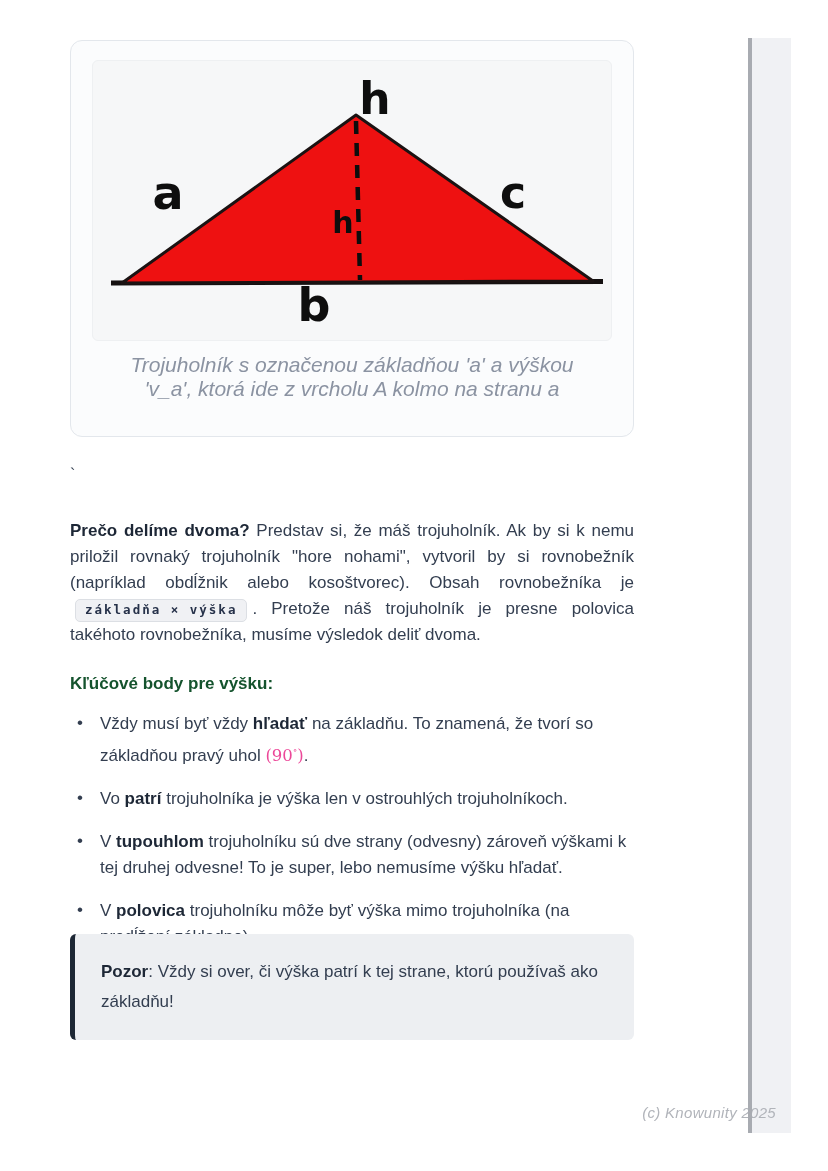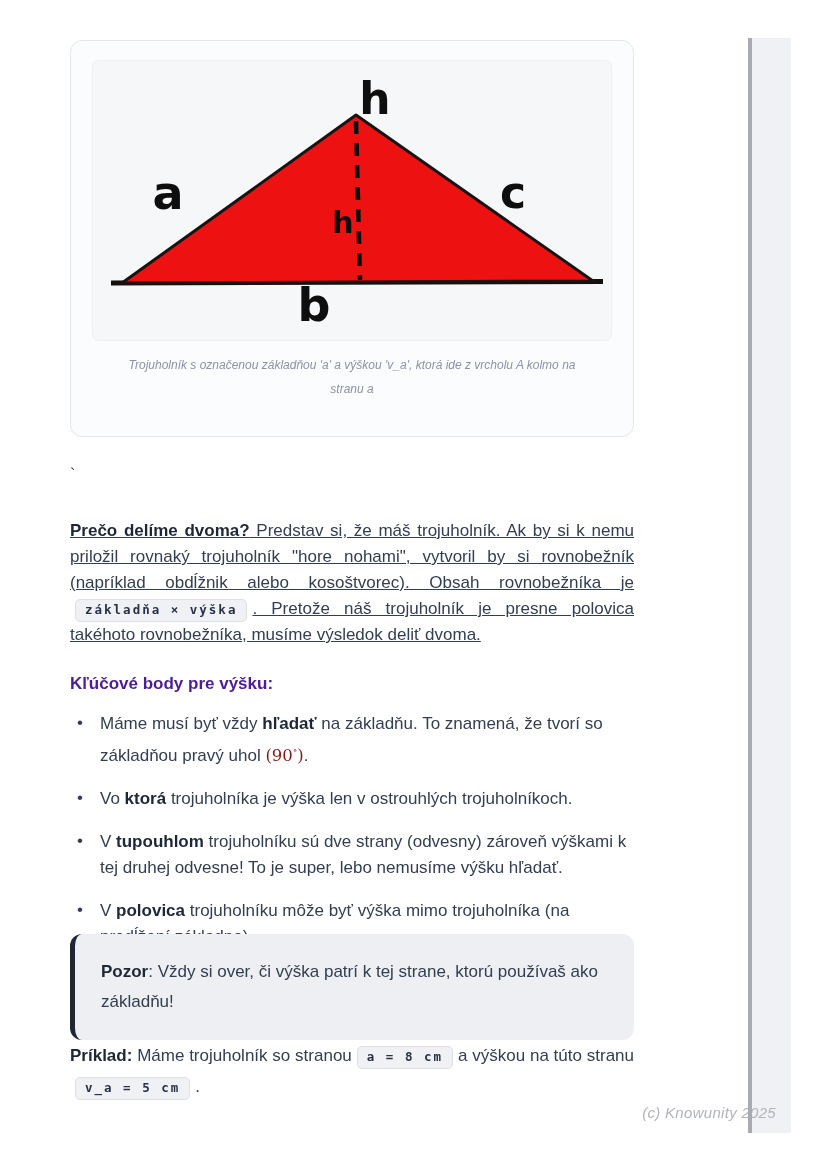--- a/index.html
+++ b/index.html
@@ -13,43 +13,43 @@
           background:#f6f7f8;border:1px solid #eef0f2;border-radius:6px;box-sizing:border-box;}
   .figure svg{position:absolute;left:0;top:0;}
   .tlabel{position:absolute;transform:translate(-50%,-50%);font-family:"DejaVu Sans",sans-serif;
           font-weight:bold;color:#0e0e0e;line-height:1;}
   .lbl-apex{left:282px;top:38px;font-size:44px;}
   .lbl-a{left:75px;top:132px;font-size:46px;}
   .lbl-c{left:420px;top:132px;font-size:44px;}
   .lbl-b{left:221px;top:244px;font-size:46px;}
   .lbl-h-inner{left:250px;top:162px;font-size:30px;}
   .caption{position:absolute;left:42px;right:42px;top:312px;margin:0;text-align:center;
-           font-style:italic;color:#8b93a2;font-size:12px;line-height:24px;}
+           font-style:italic;color:#8b93a2;font-size:21px;line-height:24px;}
 
   
   .stray{position:absolute;left:70px;top:466px;font-size:16px;color:#3a4556;}
   .bodyp{position:absolute;left:70px;width:564px;margin:0;font-size:17px;line-height:26px;
          text-align:justify;color:#333e50;}
   strong{color:#1d2736;}
-  .p-why{top:518px;text-decoration:underline;}
+  .p-why{top:518px;}
   .chip{display:inline-block;background:#f0f1f4;border:1px solid #dcdfe4;border-radius:5px;
         padding:1px 9px 2px 9px;font-family:"DejaVu Sans Mono","Liberation Mono",monospace;
         font-size:12.5px;color:#27324a;margin:0 5px;letter-spacing:2px;line-height:18px;
         white-space:nowrap;font-weight:bold;}
   .subhead{position:absolute;left:70px;top:674px;margin:0;font-size:17px;font-weight:bold;
-           color:#4c1d95;}
+           color:#14532d;}
   .bullets{position:absolute;left:70px;top:711px;width:562px;margin:0;padding:0;list-style:none;}
   .bullets li{position:relative;padding-left:30px;margin-bottom:17px;font-size:17px;line-height:26px;}
   .bullets li .marker{position:absolute;left:7px;top:-1px;font-size:17px;color:#333e50;}
-  .math{font-family:"DejaVu Serif","Liberation Serif",serif;font-size:16.5px;color:#7f1d1d;}
+  .math{font-family:"DejaVu Serif","Liberation Serif",serif;font-size:16.5px;color:#ec4899;}
   .math sup{font-size:9px;vertical-align:8px;}
 
   
   .callout{position:absolute;left:70px;top:934px;width:564px;box-sizing:border-box;
-           background:#edeff2;border-left:5px solid #1d2735;border-radius:12px;
+           background:#edeff2;border-left:5px solid #1d2735;border-radius:6px;
            padding:23px 30px 23px 26px;}
   .callout p{margin:0;font-size:17px;line-height:30px;text-align:left;color:#333e50;}
 
   
   .p-example{top:1040px;line-height:31px;}
 
   
   .footer{position:absolute;top:1104px;left:0;width:776px;text-align:right;font-size:15px;
           color:#b1b4ba;letter-spacing:.3px;z-index:2;font-style:italic;}
   .scroll-track{position:absolute;left:752px;top:38px;width:39px;height:1095px;
@@ -78,33 +78,32 @@
     <p class="caption">Trojuholník s označenou základňou 'a' a výškou 'v_a', ktorá ide z vrcholu A kolmo na stranu a</p>
   </section>
 
   <span class="stray">`</span>
 
   <p class="bodyp p-why"><strong>Prečo delíme dvoma?</strong><span> Predstav si, že máš trojuholník. Ak by si k nemu priložil rovnaký trojuholník "hore nohami", vytvoril by si rovnobežník (napríklad obdĺžnik alebo kosoštvorec). Obsah rovnobežníka je</span><code class="chip">základňa × výška</code><span>. Pretože náš trojuholník je presne polovica takéhoto rovnobežníka, musíme výsledok deliť dvoma.</span></p>
 
   <h3 class="subhead">Kľúčové body pre výšku:</h3>
 
   <ul class="bullets">
-    <li><span class="marker">•</span><span>Máme musí byť vždy </span><strong>hľadať</strong><span> na základňu. To znamená, že tvorí so základňou pravý uhol </span><span class="math"><span>(</span><span>90</span><sup>∘</sup><span>)</span></span><span>.</span></li>
+    <li><span class="marker">•</span><span>Vždy musí byť vždy </span><strong>hľadať</strong><span> na základňu. To znamená, že tvorí so základňou pravý uhol </span><span class="math"><span>(</span><span>90</span><sup>∘</sup><span>)</span></span><span>.</span></li>
 
-    <li><span class="marker">•</span><span>Vo </span><strong>ktorá</strong><span> trojuholníka je výška len v ostrouhlých trojuholníkoch.</span></li>
+    <li><span class="marker">•</span><span>Vo </span><strong>patrí</strong><span> trojuholníka je výška len v ostrouhlých trojuholníkoch.</span></li>
 
     <li><span class="marker">•</span><span>V </span><strong>tupouhlom</strong><span> trojuholníku sú dve strany (odvesny) zároveň výškami k tej druhej odvesne! To je super, lebo nemusíme výšku hľadať.</span></li>
 
     <li><span class="marker">•</span><span>V </span><strong>polovica</strong><span> trojuholníku môže byť výška mimo trojuholníka (na predĺžení základne).</span></li>
   </ul>
 
   <aside class="callout">
     <p><strong>Pozor</strong><span>: Vždy si over, či výška patrí k tej strane, ktorú používaš ako základňu!</span></p>
   </aside>
 
-  <p class="bodyp p-example"><strong>Príklad:</strong><span> Máme trojuholník so stranou</span><code class="chip">a = 8 cm</code><span>a výškou na túto stranu</span><code class="chip">v_a = 5 cm</code><span>.</span></p>
 
   <div class="footer">(c) Knowunity 2025</div>
 
   <div class="scroll-track"></div>
   <div class="scroll-thumb"></div>
 
 </div>
 
 </body></html>

